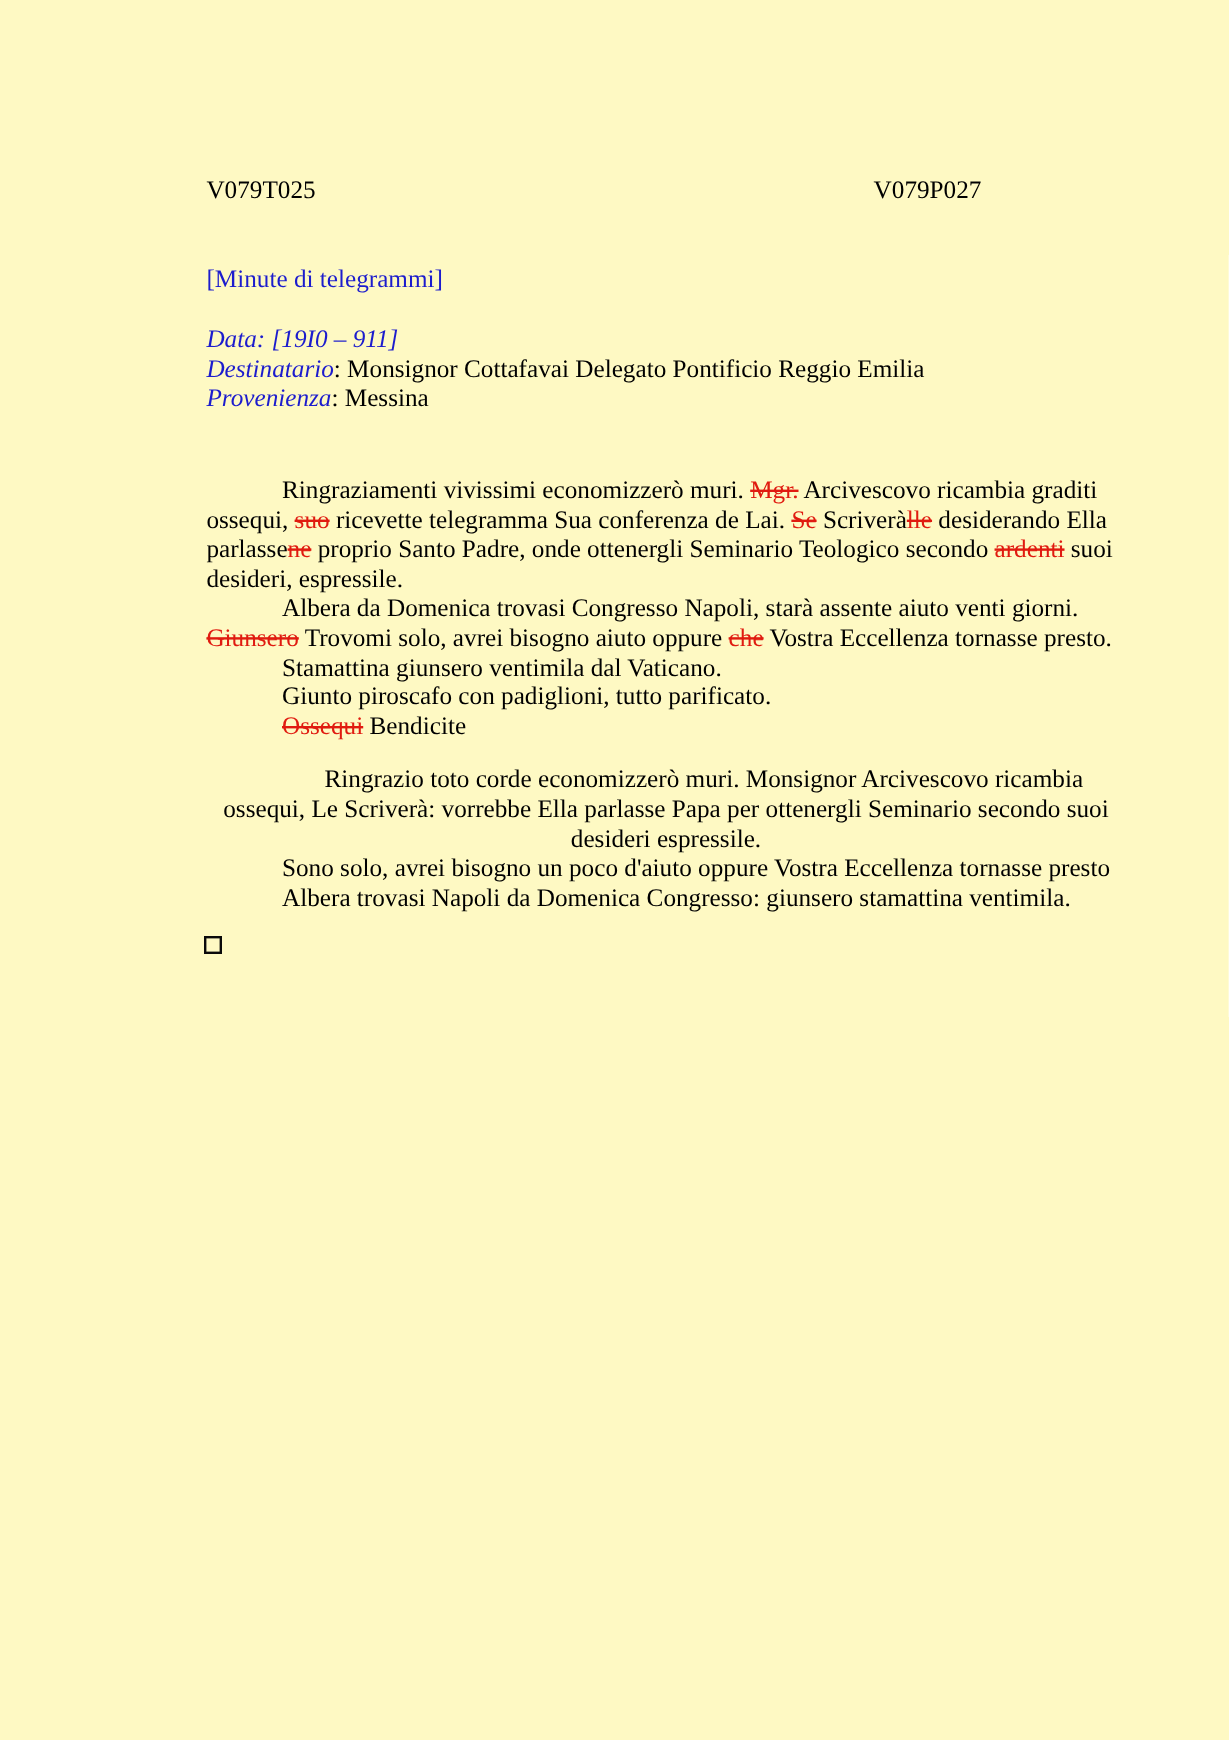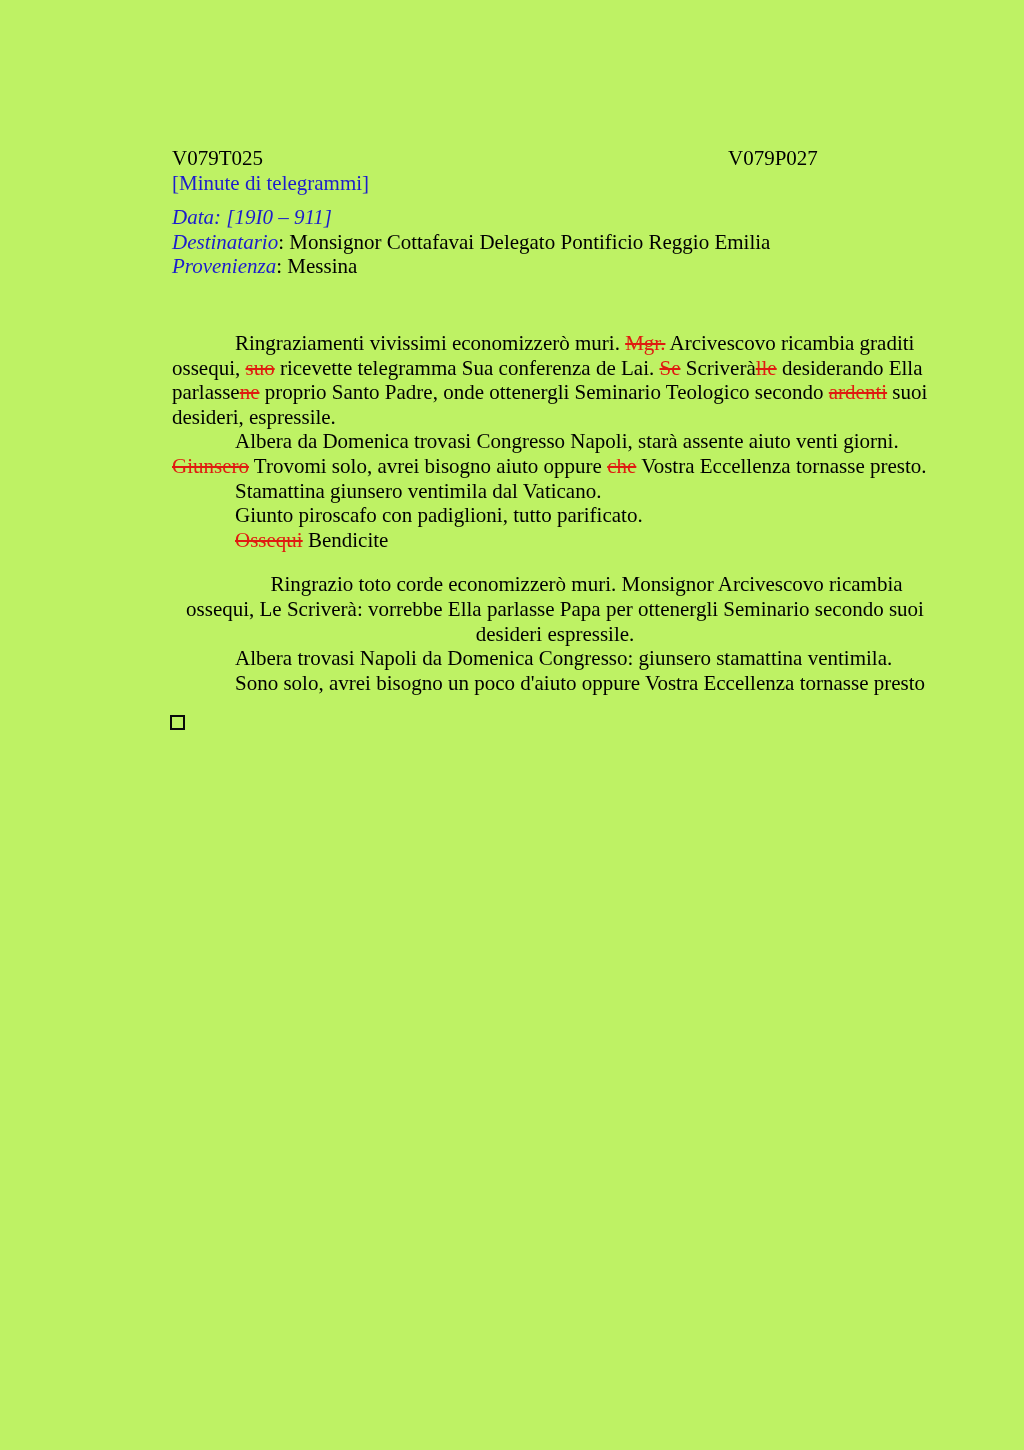--- a/index.html
+++ b/index.html
@@ -7,40 +7,41 @@
     padding: 0;
     background: #ffffff;
   }
   .page {
     position: relative;
     width: 1024px;
     height: 1450px;
     margin: 0 auto;
     box-sizing: border-box;
     padding: 146px 86px 0 172px;
-    background: #bef264;
+    background: #fef9c3;
     color: #000000;
     font-family: "Liberation Serif", serif;
     font-size: 21px;
     line-height: 24.6px;
   }
   p { margin: 0; }
   .header-row {
     position: relative;
     height: 24.6px;
   }
   .code-right {
     position: absolute;
     left: 556px;
     top: 0;
   }
   .section-title {
+    margin-top: 49px;
     color: var(--accent-blue, #1c1ccd);
   }
-  .meta { margin-top: 10px; }
+  .meta { margin-top: 26px; }
   .blue-italic {
     color: var(--accent-blue, #1c1ccd);
     font-style: italic;
   }
   .indent { text-indent: 63px; }
   .mt-body { margin-top: 52px; }
   .signature {
     margin-top: 18px;
     text-indent: 118px;
   }
@@ -81,18 +82,18 @@
   </div>
 
   <p class="indent mt-body"><span>Ringraziamenti vivissimi economizzerò muri. </span><span class="strike">Mgr.</span><span> Arcivescovo ricambia graditi ossequi, </span><span class="strike">suo</span><span> ricevette telegramma Sua conferenza de Lai. </span><span class="strike">Se</span><span> Scriverà</span><span class="strike">lle</span><span> desiderando Ella parlasse</span><span class="strike">ne</span><span> proprio Santo Padre, onde ottenergli Seminario Teologico secondo </span><span class="strike">ardenti</span><span> suoi desideri, espressile.</span></p>
   <p class="indent"><span>Albera da Domenica trovasi Congresso Napoli, starà assente aiuto venti giorni. </span><span class="strike">Giunsero</span><span> Trovomi solo, avrei bisogno aiuto oppure </span><span class="strike">che</span><span> Vostra Eccellenza tornasse presto.</span></p>
   <p class="indent"><span>Stamattina giunsero ventimila dal Vaticano.</span></p>
   <p class="indent"><span>Giunto piroscafo con padiglioni, tutto parificato.</span></p>
   <p class="indent"><span class="strike">Ossequi</span><span> Bendicite</span></p>
 
 
   <p class="indent mt-clean">Ringrazio toto corde economizzerò muri. Monsignor Arcivescovo ricambia ossequi, Le Scriverà: vorrebbe Ella parlasse Papa per ottenergli Seminario secondo suoi desideri espressile.</p>
+  <p class="indent">Sono solo, avrei bisogno un poco d'aiuto oppure Vostra Eccellenza tornasse presto</p>
   <p class="indent">Albera trovasi Napoli da Domenica Congresso: giunsero stamattina ventimila.</p>
-  <p class="indent">Sono solo, avrei bisogno un poco d'aiuto oppure Vostra Eccellenza tornasse presto</p>
 
   <p class="box-line"><span class="empty-box"></span></p>
 
 </div>
 
 </body></html>

